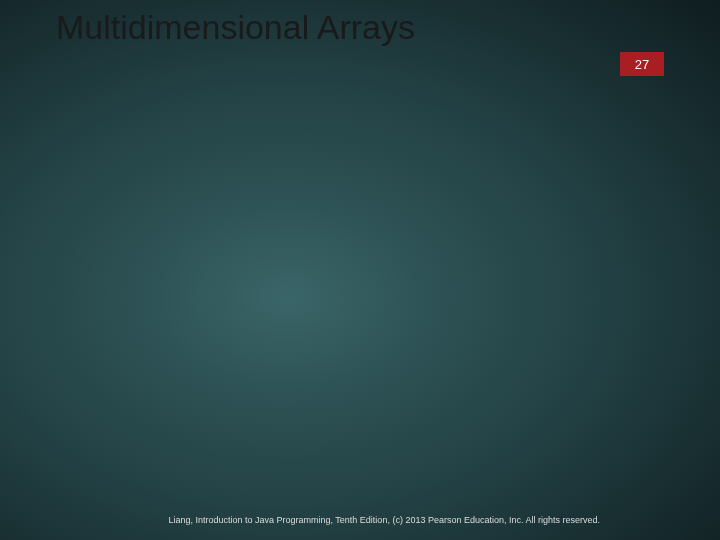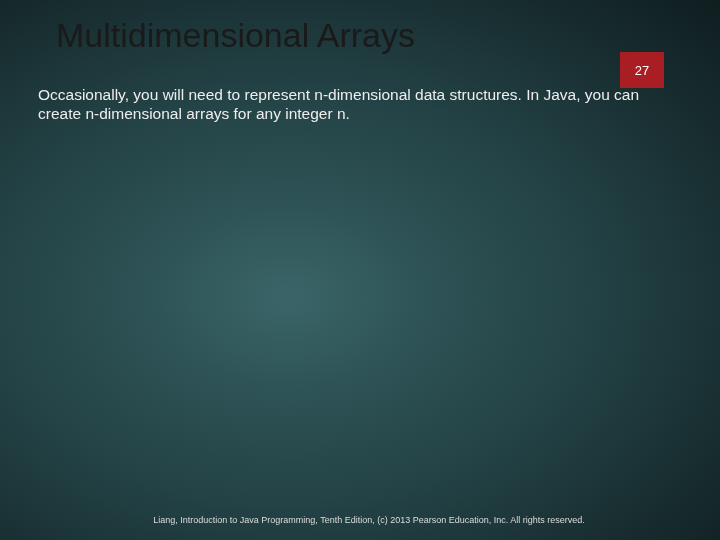--- a/index.html
+++ b/index.html
@@ -8,34 +8,34 @@
     height: 540px;
     background: radial-gradient(ellipse at 40% 55%, #3a6568 0%, #2d5154 25%, #234245 50%, #192f32 75%, #0f1d1f 100%);
     font-family: Arial, Helvetica, sans-serif;
     position: relative;
     overflow: hidden;
   }
   .title-bar {
     position: relative;
     height: 76px;
     padding-left: 56px;
-    padding-top: 16px;
+    padding-top: 8px;
   }
   .title {
     font-size: 34px;
     font-weight: 400;
     color: #1a1a1a;
     letter-spacing: 0px;
   }
   .page-badge {
     position: absolute;
     right: 56px;
     top: 52px;
     width: 44px;
-    height: 36px;
+    height: 24px;
     background: #a91e22;
     color: #ffffff;
     font-size: 13px;
     display: flex;
     align-items: center;
     justify-content: center;
   }
   .content {
     padding: 10px 38px 0 38px;
     color: #f5f5f4;
@@ -44,32 +44,31 @@
     font-size: 15.5px;
     line-height: 1.22;
     margin-bottom: 30px;
     color: #eeeeee;
   }
   .footer {
     position: absolute;
     bottom: 14px;
     left: 18px;
     right: 0;
-    text-align: center;
+    text-align: right;
     font-size: 9px;
     color: #dcdcdc;
     line-height: 1.25;
     padding: 0 120px;
   }
 </style>
 </head>
 <body>
 
 <div class="title-bar">
   <h1 class="title">Multidimensional Arrays</h1>
   <div class="page-badge">27</div>
 </div>
 
 <div class="content">
-  <p class="para">Occasionally, you will need to represent n-dimensional data structures. In Java, you can create n-dimensional arrays for any integer n.</p>
 </div>
 
 <div class="footer">Liang, Introduction to Java Programming, Tenth Edition, (c) 2013 Pearson Education, Inc. All rights reserved.</div>
 
 </body></html>

